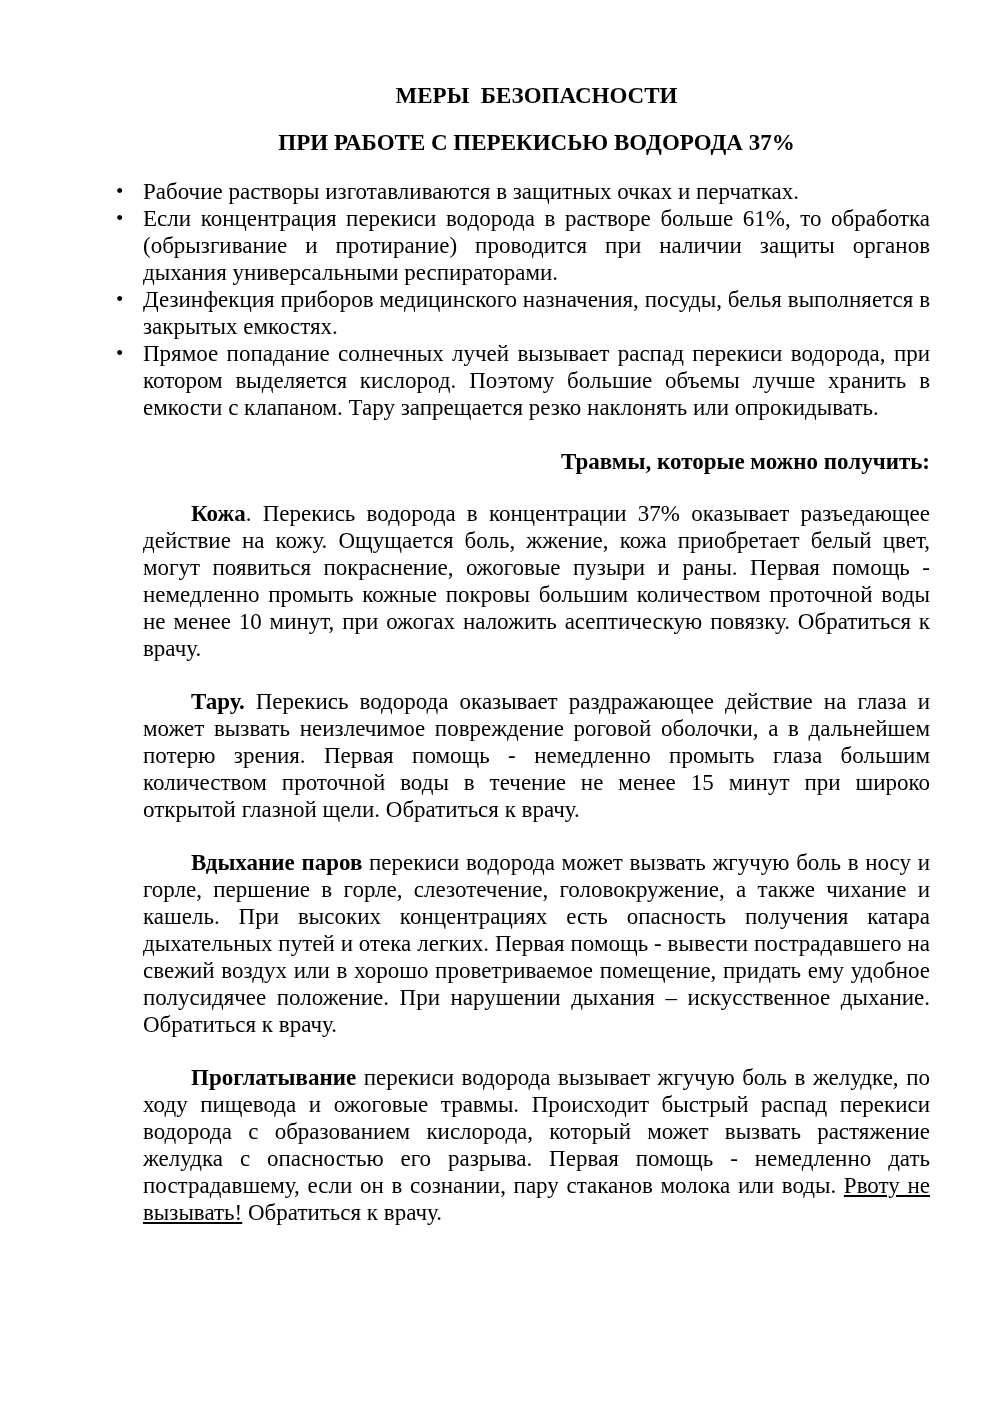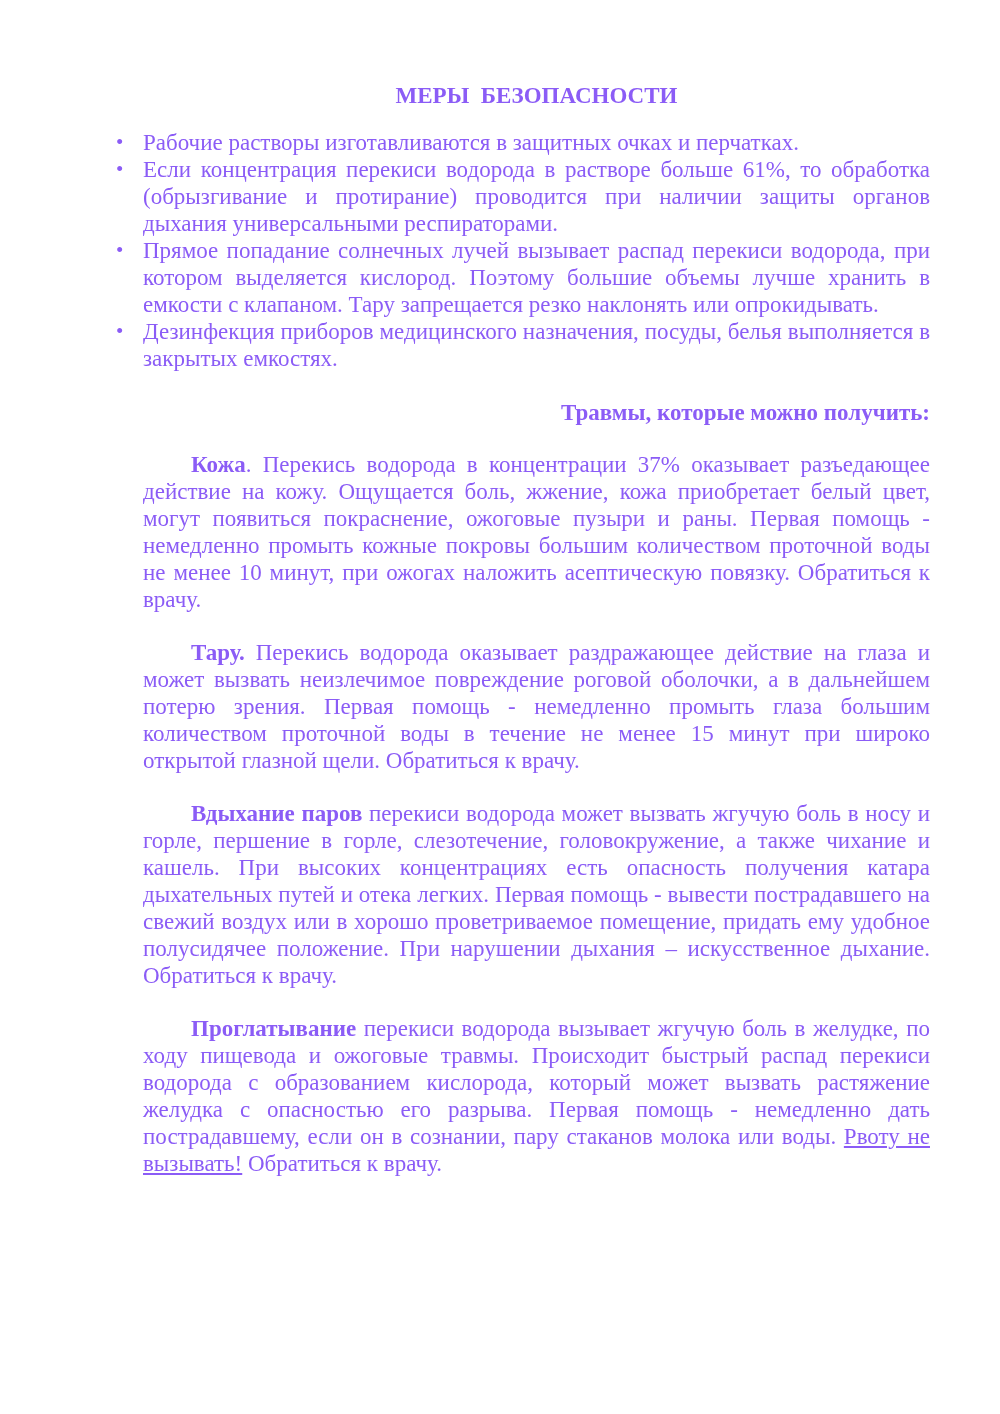--- a/index.html
+++ b/index.html
@@ -5,21 +5,21 @@
   html, body {
     margin: 0;
     padding: 0;
     background: #ffffff;
   }
   .page {
     position: relative;
     width: 1000px;
     height: 1414px;
     background: #ffffff;
-    color: #8b5cf6;
+    color: #000000;
     font-family: "Liberation Serif", serif;
     font-size: 23px;
     line-height: 27px;
     overflow: hidden;
     box-sizing: border-box;
   }
   .content {
     padding: 82px 70px 0 143px;
   }
   .doc-title,
@@ -73,34 +73,35 @@
   }
 </style>
 </head>
 <body>
 
 <div class="page">
   <div class="content">
 
     <div class="doc-title">МЕРЫ  БЕЗОПАСНОСТИ</div>
 
+    <div class="doc-subtitle">ПРИ РАБОТЕ С ПЕРЕКИСЬЮ ВОДОРОДА 37%</div>
 
 
     <ul class="safety-list">
       <li>
         <span>Рабочие растворы изготавливаются в защитных очках и перчатках.</span>
       </li>
       <li>
         <span>Если концентрация перекиси водорода в растворе больше 61%, то обработка (обрызгивание и протирание) проводится при наличии защиты органов дыхания универсальными респираторами.</span>
       </li>
       <li>
-        <span>Прямое попадание солнечных лучей вызывает распад перекиси водорода, при котором выделяется кислород. Поэтому большие объемы лучше хранить в емкости с клапаном. Тару запрещается резко наклонять или опрокидывать.</span>
+        <span>Дезинфекция приборов медицинского назначения, посуды, белья выполняется в закрытых емкостях.</span>
       </li>
       <li>
-        <span>Дезинфекция приборов медицинского назначения, посуды, белья выполняется в закрытых емкостях.</span>
+        <span>Прямое попадание солнечных лучей вызывает распад перекиси водорода, при котором выделяется кислород. Поэтому большие объемы лучше хранить в емкости с клапаном. Тару запрещается резко наклонять или опрокидывать.</span>
       </li>
     </ul>
 
     <div class="section-heading">Травмы, которые можно получить:</div>
 
     <p class="injury">
       <span class="lead">Кожа</span><span>. Перекись водорода в концентрации 37% оказывает разъедающее действие на кожу. Ощущается боль, жжение, кожа приобретает белый цвет, могут появиться покраснение, ожоговые пузыри и раны. Первая помощь - немедленно промыть кожные покровы большим количеством проточной воды не менее 10 минут, при ожогах наложить асептическую повязку. Обратиться к врачу.</span>
     </p>
 
     <p class="injury">

